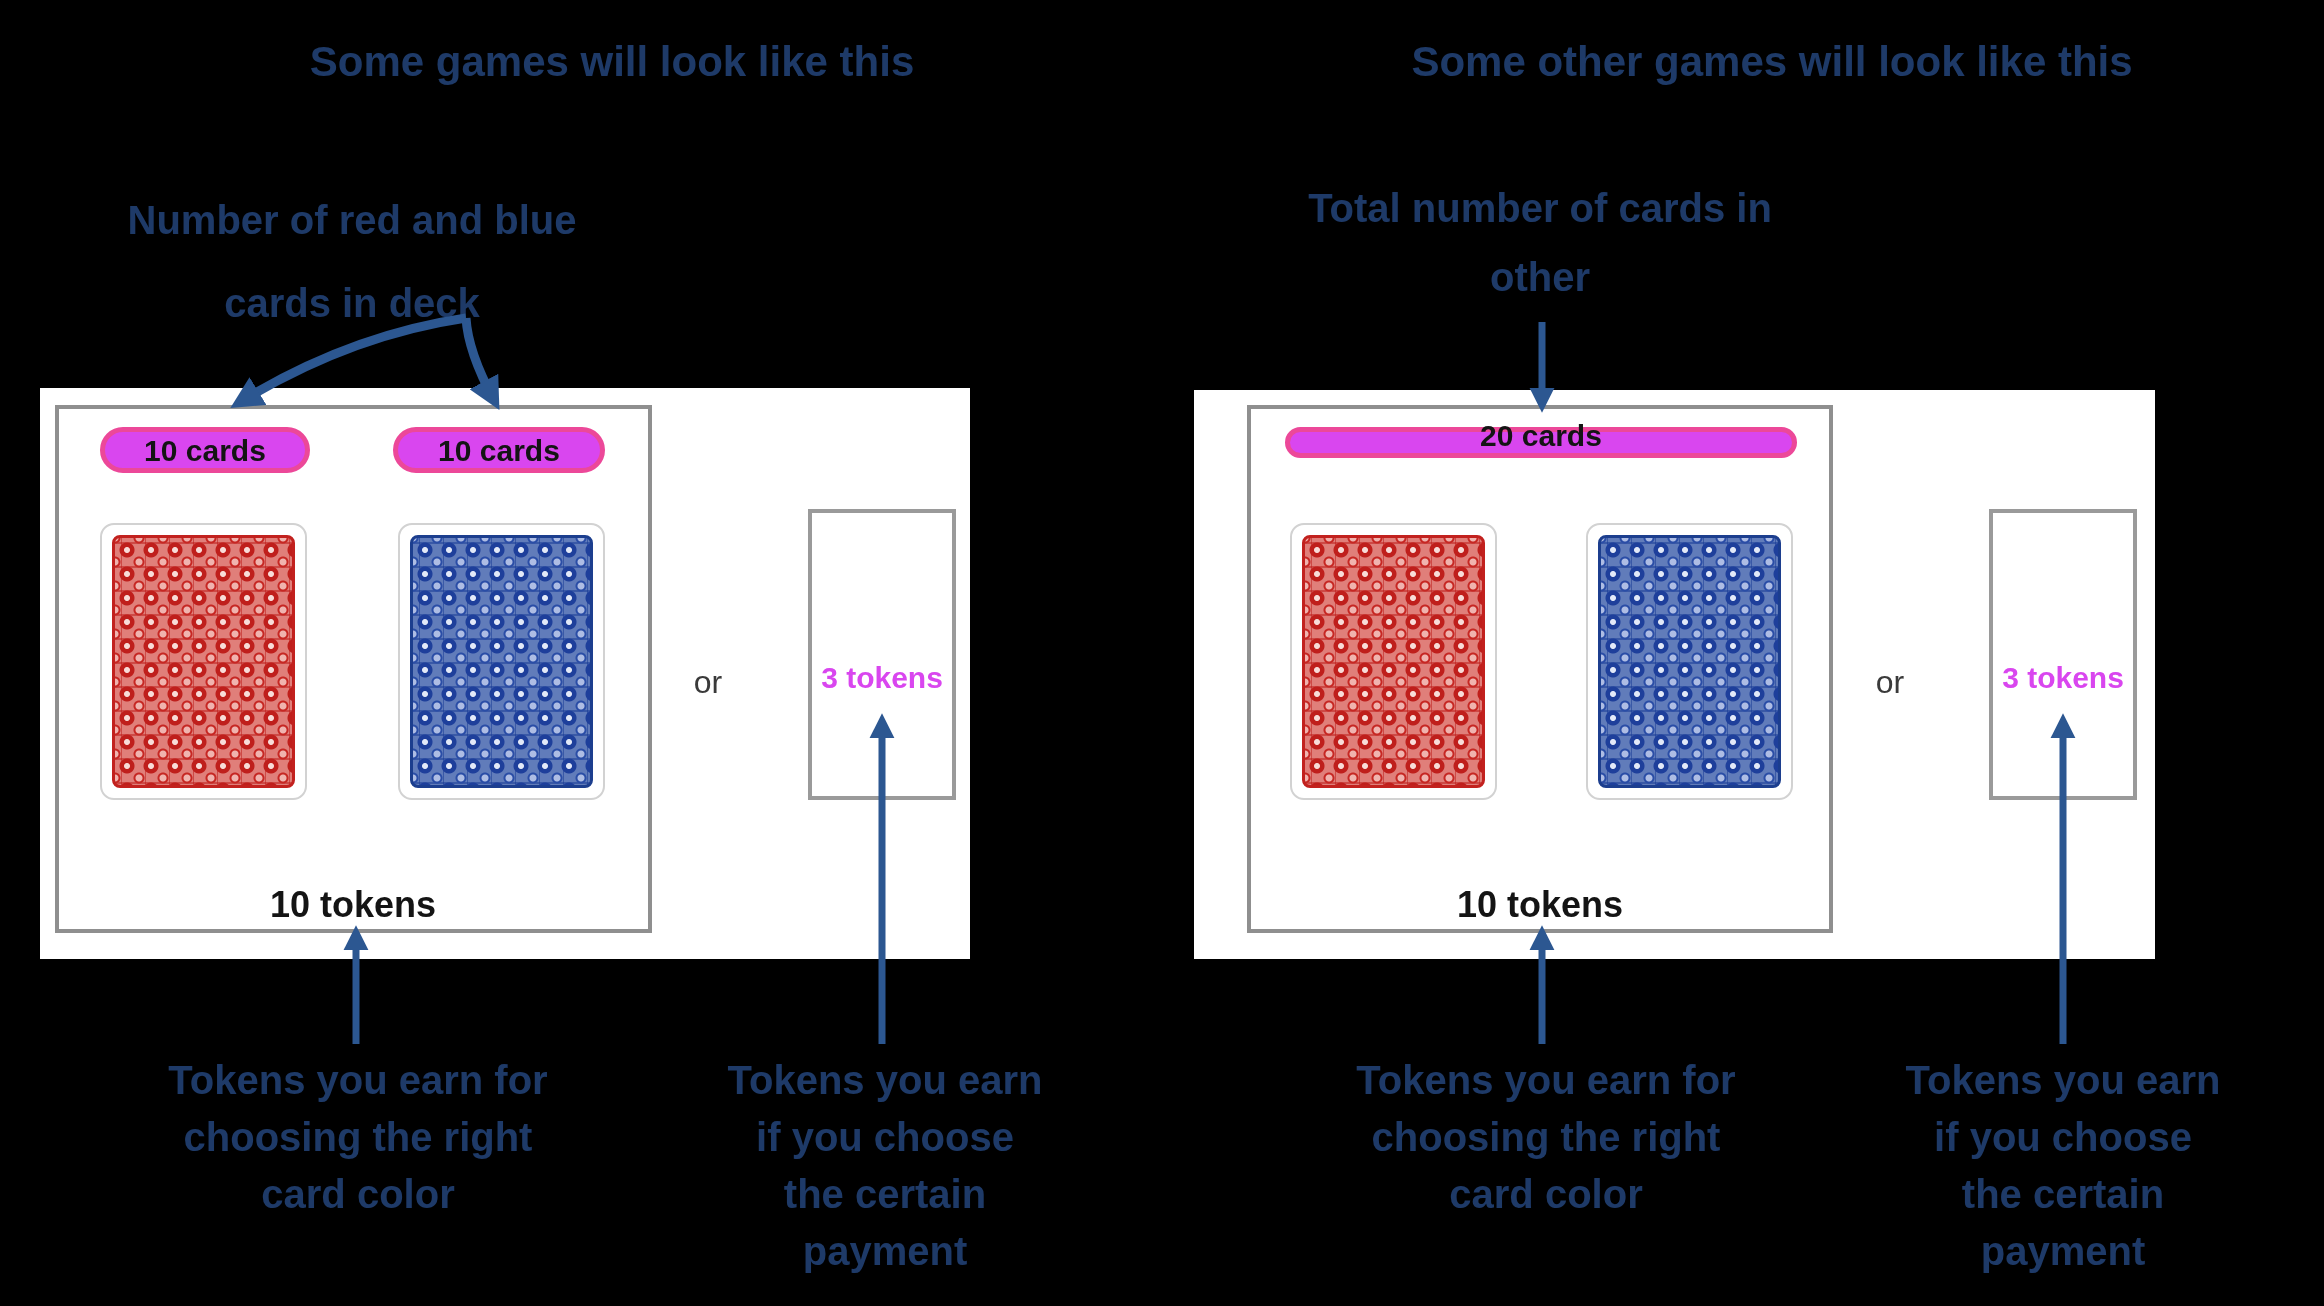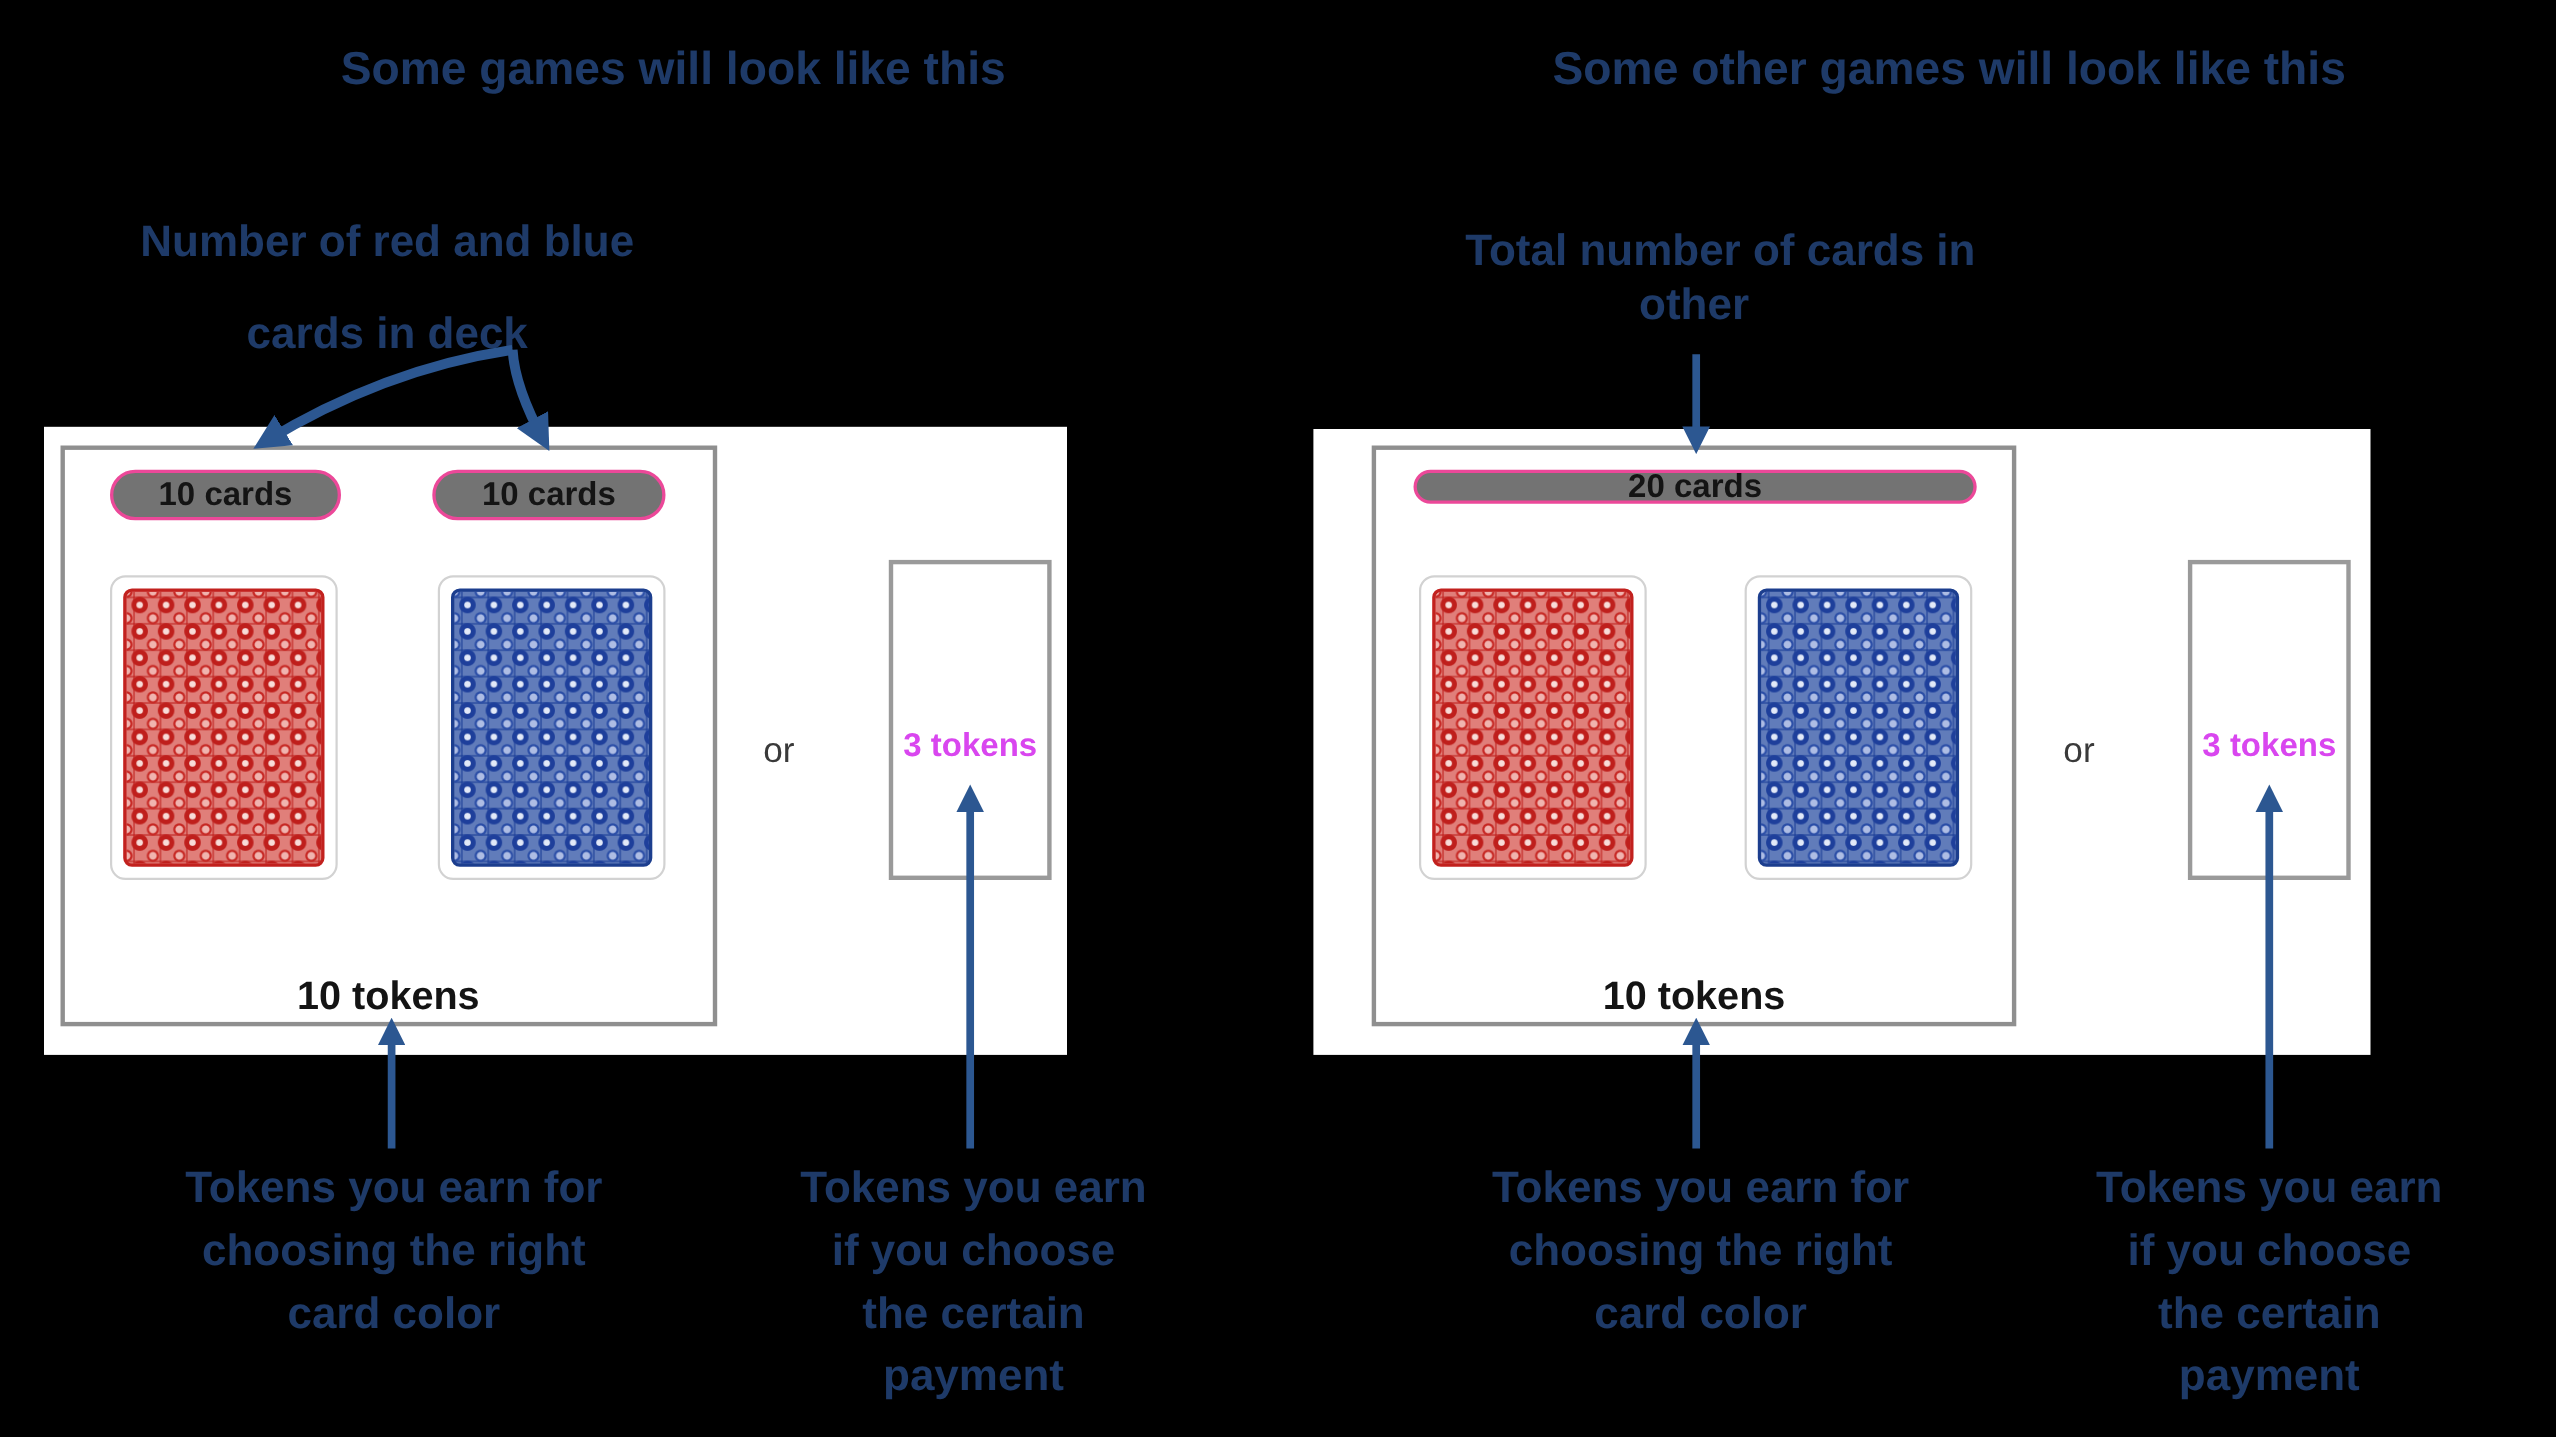--- a/index.html
+++ b/index.html
@@ -15,23 +15,23 @@
   .ann-line{
     position:absolute;transform:translateX(-50%);white-space:nowrap;
     font-size:40px;font-weight:bold;color:var(--navy,#1e3a68);
   }
   .panel{position:absolute;background:#fff;}
   .ibox{
     position:absolute;box-sizing:border-box;background:#fff;
     border:4px solid #8f8f8f;
   }
   .dlabel{
-    position:absolute;box-sizing:border-box;background:#737373;
-    border:3px solid #ec4899;border-radius:24px;
-    display:flex;align-items:center;justify-content:center;
+    position:absolute;box-sizing:border-box;background:#d946ef;
+    border:5px solid #ec4899;border-radius:24px;
+    display:flex;align-items:flex-end;justify-content:center;
     font-size:30px;font-weight:bold;color:#141414;
   }
   .card{
     position:absolute;width:207px;height:277px;box-sizing:border-box;
     background:#fff;border:2px solid #d2d2d2;border-radius:14px;
   }
   .pat{position:absolute;inset:10px;border-radius:8px;}
   .pat.red{
     border:3px solid #c2211e;
     background-color:#e07f7a;
@@ -82,21 +82,21 @@
 </head>
 <body>
 
 <div id="canvas">
 
   <div class="title" style="left:1772px;top:38px;">Some other games will look like this</div>
   <div class="title" style="left:612px;top:38px;">Some games will look like this</div>
 
   <div class="ann-line" style="left:352px;top:198px;">Number of red and blue</div>
   <div class="ann-line" style="left:352px;top:255px;margin-top:26px;">cards in deck</div>
-  <div class="ann-line" style="left:1540px;top:206px;margin-left:24px;">Total number of cards in</div>
+  <div class="ann-line" style="left:1540px;top:186px;">Total number of cards in</div>
   <div class="ann-line" style="left:1540px;top:255px;">other</div>
 
   <div class="panel" style="left:40px;top:388px;width:930px;height:571px;"></div>
   <div class="ibox" style="left:55px;top:405px;width:597px;height:528px;"></div>
   <div class="dlabel" style="left:100px;top:427px;width:210px;height:46px;">
     <span>10 cards</span>
   </div>
   <div class="dlabel" style="left:393px;top:427px;width:212px;height:46px;">
     <span>10 cards</span>
   </div>

